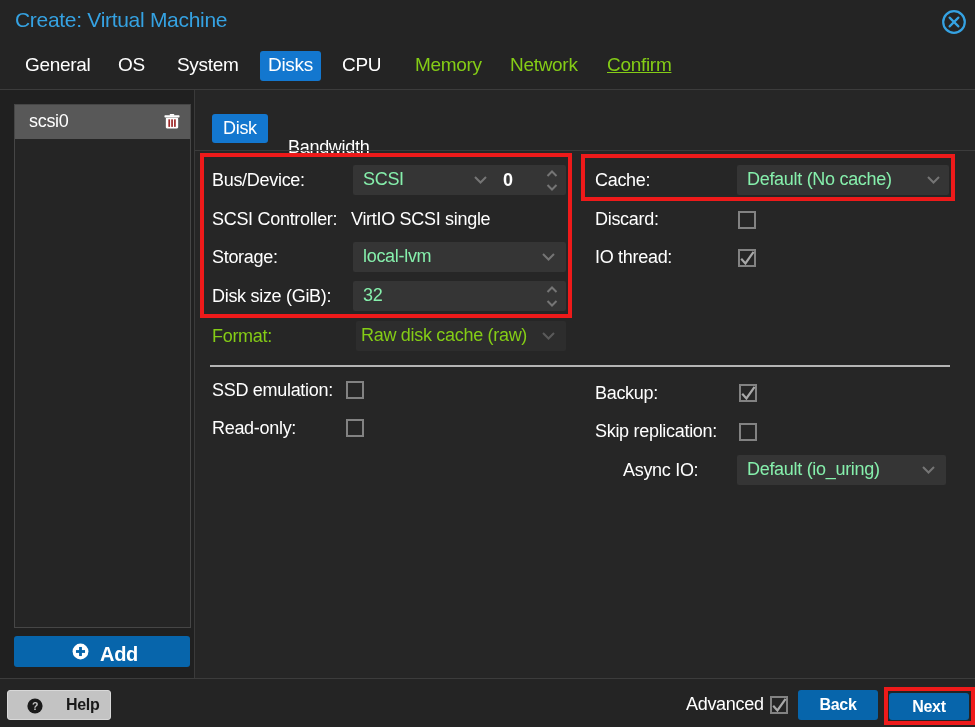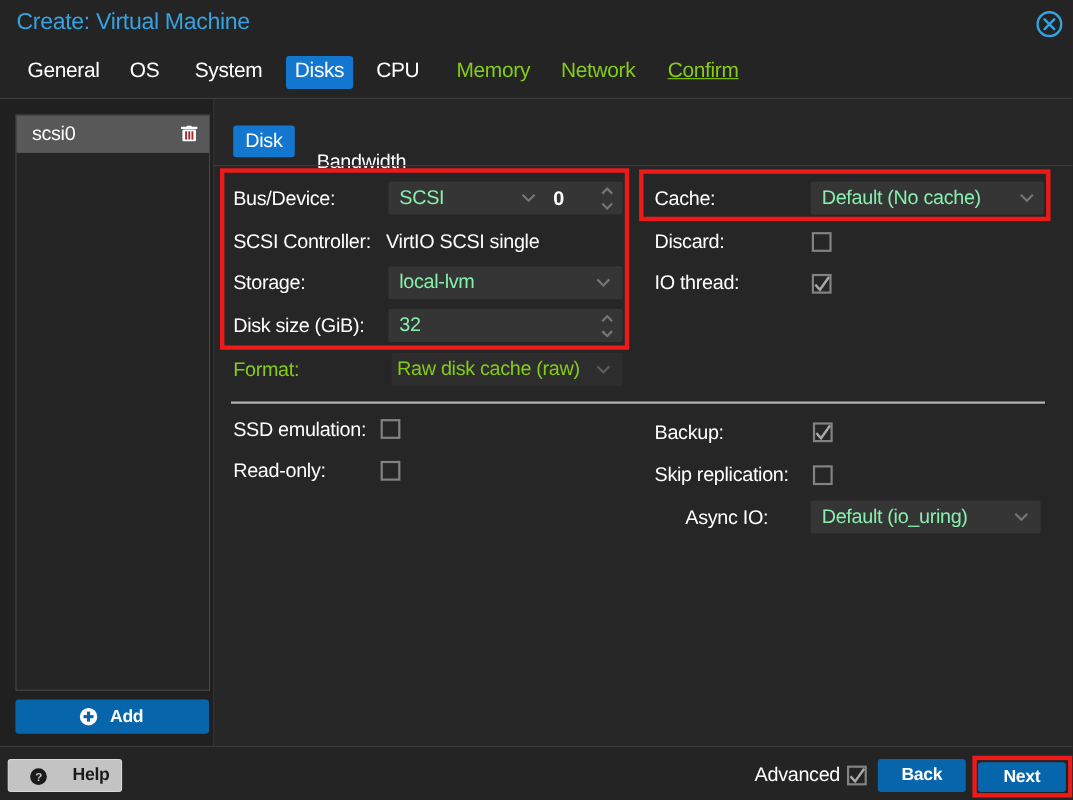--- a/index.html
+++ b/index.html
@@ -52,21 +52,21 @@
     <rect x="6.3" y="4.6" width="1.5" height="6.6" fill="#9e2a2a"></rect>
     <rect x="8.8" y="4.6" width="1.5" height="6.6" fill="#9e2a2a"></rect>
   </svg>
 
   <div class="btn-blue" style="left:14px;top:636px;width:176px;height:31px;">
     <svg style="position:absolute;left:58px;top:7px;" width="17" height="17" viewBox="0 0 18 18">
       <circle cx="9" cy="9" r="8.4" fill="#fff"></circle>
       <rect x="4.2" y="7.5" width="9.6" height="3" fill="#0765ab"></rect>
       <rect x="7.5" y="4.2" width="3" height="9.6" fill="#0765ab"></rect>
     </svg>
-    <span style="position:absolute;left:86px;top:7px;font-size:16px;">Add</span>
+    <span style="position:absolute;left:86px;top:7px;font-size:20px;">Add</span>
   </div>
 
   <div class="abs" style="left:212px;top:114px;width:56px;height:29px;background:#1377cf;border-radius:3px;"></div>
   <div class="abs lbl" style="left:223px;top:118px;">Disk</div>
   <div class="abs lbl" style="left:288px;top:137px;">Bandwidth</div>
   <div class="abs" style="left:195px;top:150px;width:780px;height:1px;background:#3c3c3c;"></div>
 
   <div class="redbox" style="left:200px;top:153px;width:372px;height:165px;"></div>
 
   <div class="redbox" style="left:581px;top:154px;width:374px;height:47px;"></div>

